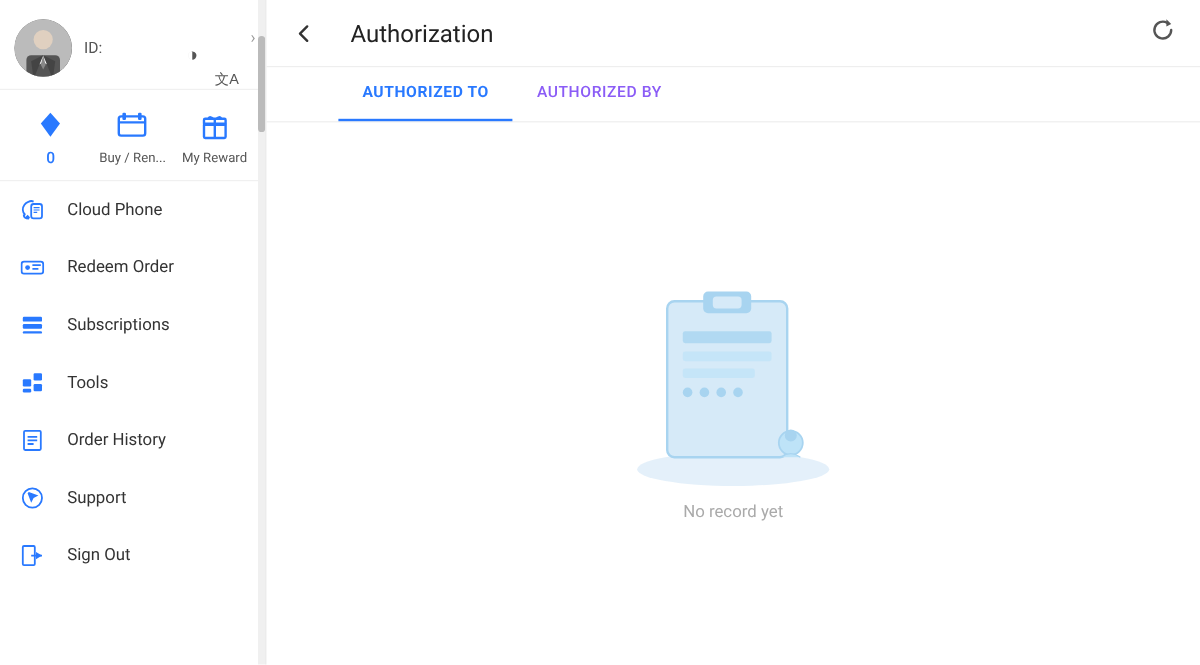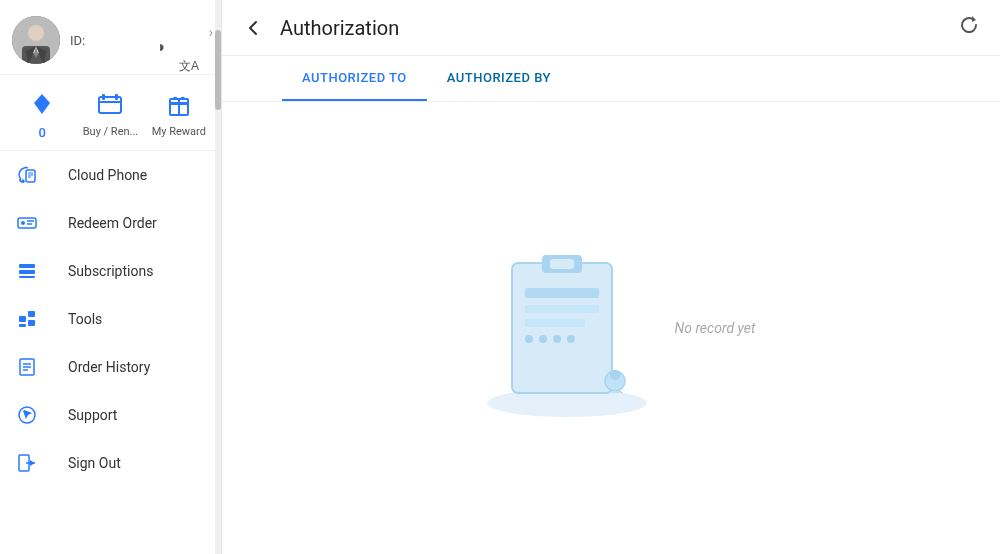--- a/index.html
+++ b/index.html
@@ -111,21 +111,21 @@
     .badge-count {
       font-size: 13px;
       color: #2979ff;
       font-weight: 500;
     }
 
     
     .nav-item {
       display: flex;
       align-items: center;
-      gap: 30px;
+      gap: 18px;
       padding: 13px 16px;
       cursor: pointer;
       color: #333;
       font-size: 14px;
       transition: background 0.15s;
     }
     .nav-icon {
       width: 22px;
       height: 22px;
       display: flex;
@@ -165,21 +165,21 @@
       flex-direction: column;
       background: #fff;
     }
 
     
     .main-header {
       display: flex;
       align-items: center;
       padding: 14px 20px;
       border-bottom: 1px solid #eee;
-      gap: 16px;
+      gap: 28px;
     }
     .back-btn {
       background: none;
       border: none;
       cursor: pointer;
       color: #333;
       font-size: 20px;
       display: flex;
       align-items: center;
       padding: 0;
@@ -203,47 +203,47 @@
       display: flex;
       align-items: center;
       border-bottom: 1px solid #eee;
       padding: 0 60px;
       gap: 0;
     }
     .tab {
       padding: 14px 20px;
       font-size: 13px;
       cursor: pointer;
-      color: #0369a1;
+      color: #8b5cf6;
       border-bottom: 2px solid transparent;
       text-transform: uppercase;
       letter-spacing: 0.5px;
       font-weight: 500;
     }
     .tab.active {
       color: #2979ff;
       border-bottom: 2px solid #2979ff;
+      font-weight: bold;
     }
 
     
     .main-content {
       flex: 1;
       display: flex;
       flex-direction: column;
       align-items: center;
       justify-content: center;
     }
 
     
     .empty-state {
       display: flex;
-      flex-direction: row;
+      flex-direction: column;
       align-items: center;
       gap: 8px;
-      font-style: italic;
     }
 
     .empty-label {
       font-size: 14px;
       color: #aaa;
     }
   </style>
 </head>
 <body>
 

